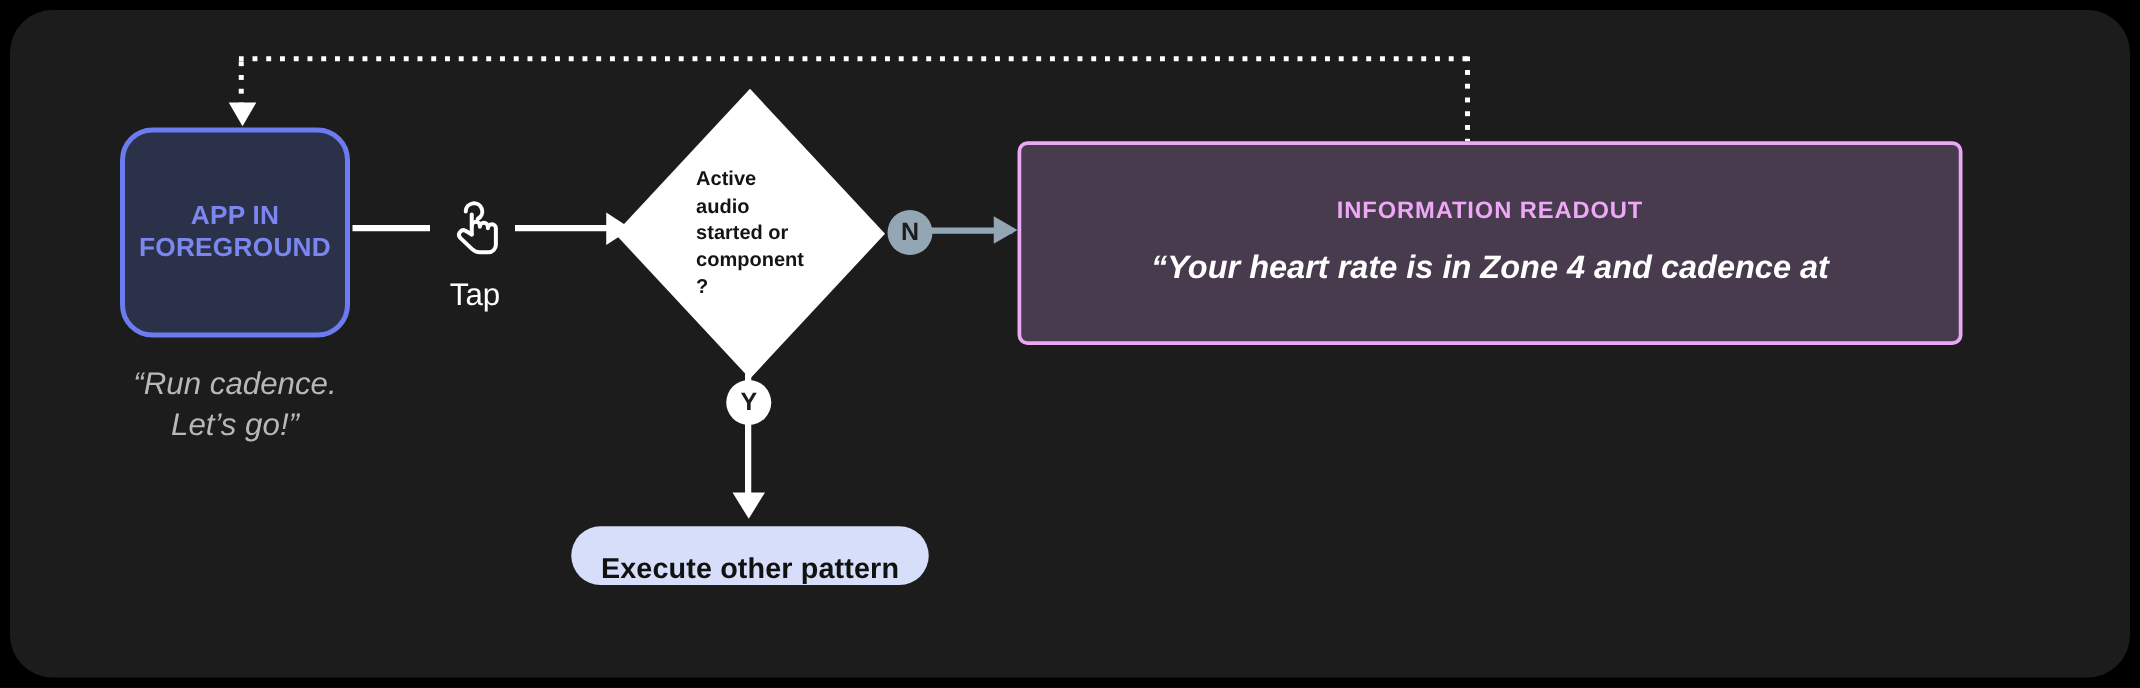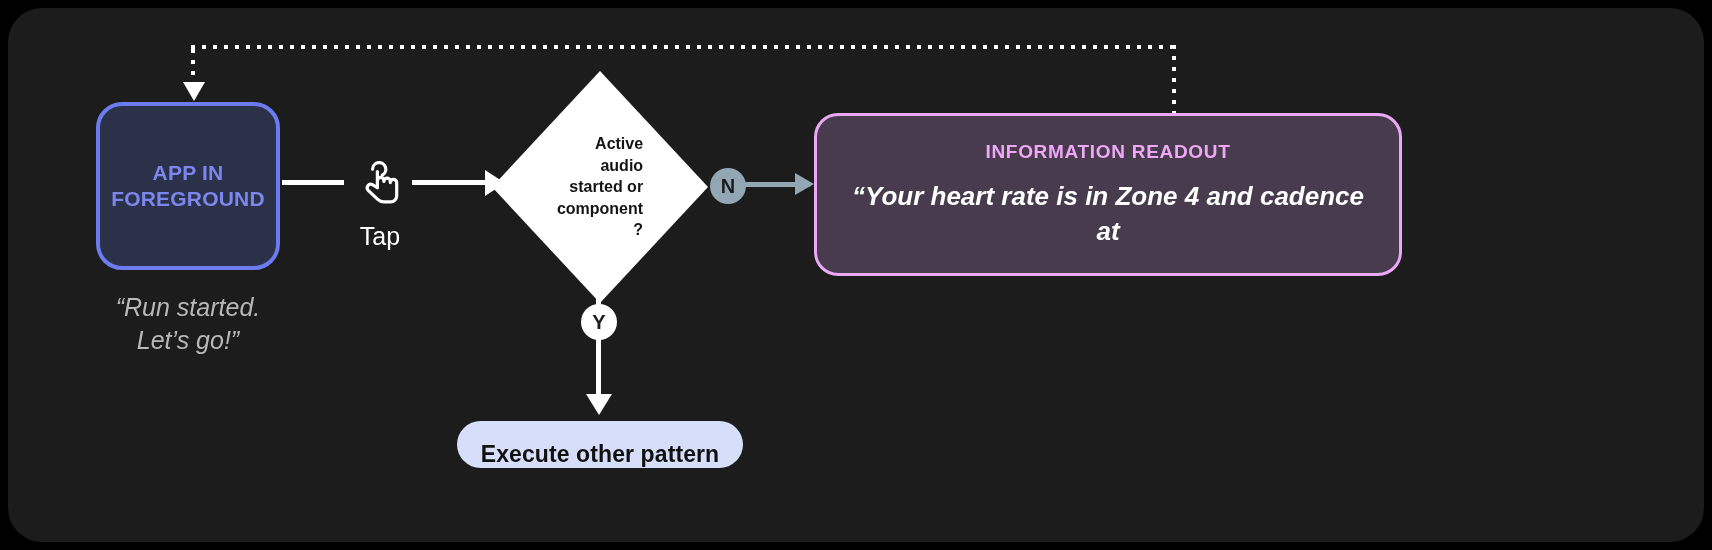--- a/index.html
+++ b/index.html
@@ -104,21 +104,21 @@
     top: 0;
     width: 216px;
     height: 232px;
     display: flex;
     align-items: center;
     justify-content: center;
     color: #141414;
     font-size: 16px;
     font-weight: bold;
     line-height: 1.35;
-    text-align: right;
+    text-align: left;
   }
 
   
   .badge {
     position: absolute;
     border-radius: 50%;
     display: flex;
     align-items: center;
     justify-content: center;
     font-size: 20px;
@@ -159,25 +159,25 @@
     font-size: 23px;
     font-weight: bold;
     letter-spacing: 0.1px;
   }
 
   
   #readout {
     position: absolute;
     left: 806px;
     top: 105px;
-    width: 588px;
+    width: 756px;
     height: 163px;
     background: #473b4d;
     border: 3px solid #eaa8f5;
-    border-radius: 24px;
+    border-radius: 8px;
     box-sizing: border-box;
     display: flex;
     flex-direction: column;
     align-items: center;
     justify-content: center;
   }
   #readout .ro-title {
     color: #efa8f7;
     font-size: 19px;
     font-weight: bold;
@@ -257,21 +257,21 @@
   <div class="conn" id="arrow-loop"></div>
 
   <div id="app-node">
     <div class="label">
       <span>APP IN</span><br>
       <span>FOREGROUND</span>
     </div>
   </div>
 
   <div id="app-caption">
-    <span>“Run started.</span><br>
+    <span>“Run cadence.</span><br>
     <span>Let’s go!”</span>
   </div>
 
   <div class="conn" id="conn-app-to-tap"></div>
 
   <div id="tap-group">
     <svg class="tap-icon" viewBox="0 0 46 52">
       <g fill="none" stroke="#ffffff" stroke-width="3.2" stroke-linecap="round" stroke-linejoin="round">
         <path d="M15.6 13.2 a6.6 6.6 0 1 1 9.6 5.9"></path>
         <path d="M20.4 15.6 V31.6"></path>

